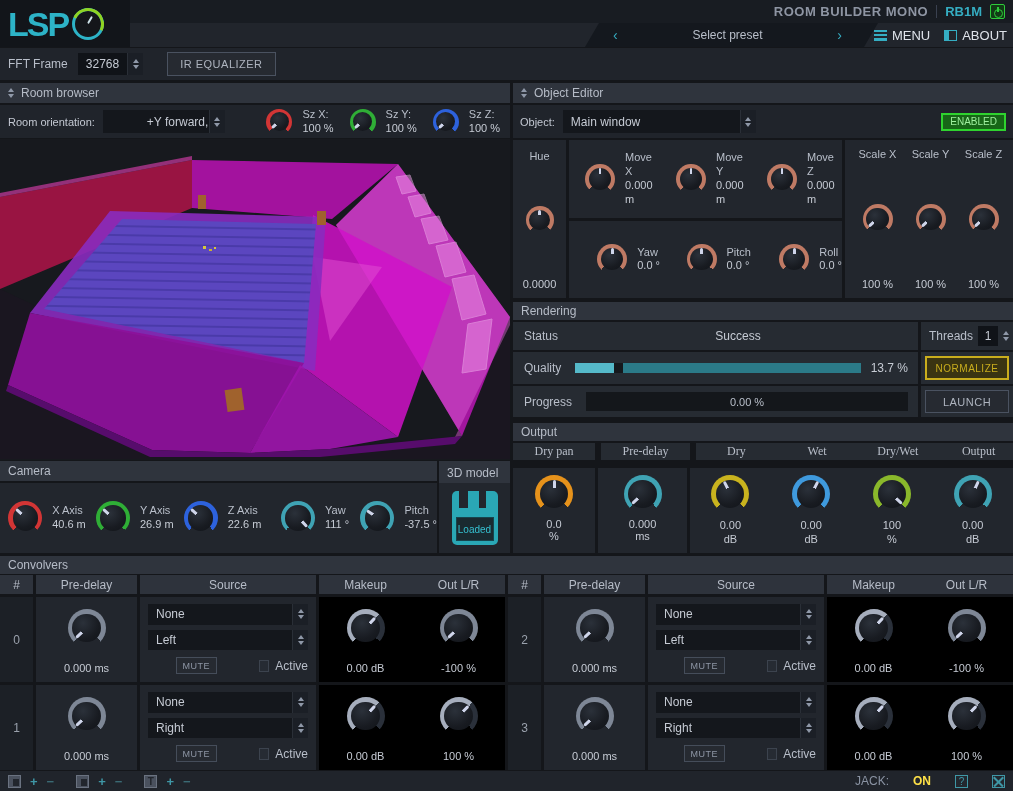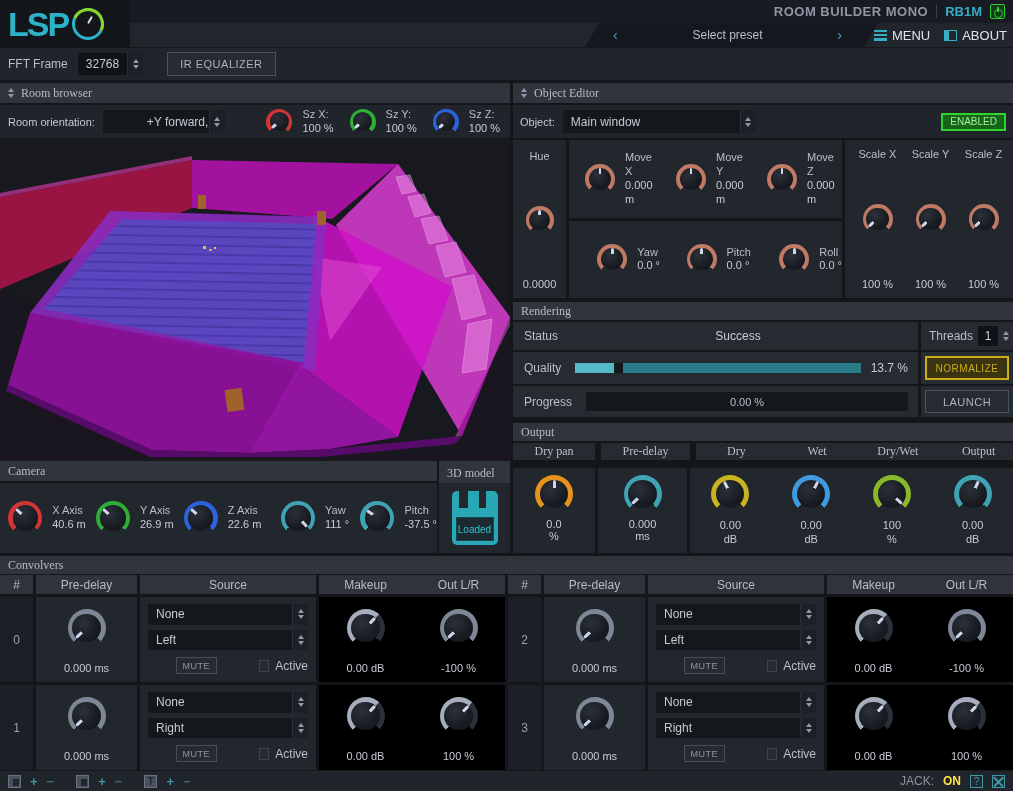--- a/index.html
+++ b/index.html
@@ -39,21 +39,21 @@
   .fft-row { left:0; top:48px; width:1013px; height:32px; background:#20242b; display:flex; align-items:center; padding-left:8px; gap:10px; }
   .value-box { background:#101318; height:22px; display:flex; align-items:center; color:#c6cbd4; font-size:12px; }
   .value-box .val { padding:0 8px; min-width:48px; }
   .spin { width:16px; height:100%; border-left:1px solid #2a2f37; display:flex; flex-direction:column; align-items:center; justify-content:center; gap:2px; background:#1b1f26; }
   .tri-up { width:0; height:0; border-left:3.5px solid transparent; border-right:3.5px solid transparent; border-bottom:4.5px solid #8f98a8; }
   .tri-down { width:0; height:0; border-left:3.5px solid transparent; border-right:3.5px solid transparent; border-top:4.5px solid #8f98a8; }
   .btn { display:flex; align-items:center; justify-content:center; background:#262a31; border:1px solid #4a5260; color:#aeb4bf; font-size:11px; letter-spacing:0.5px; cursor:default; }
   .ireq-btn { height:24px; padding:0 12px; margin-left:14px; }
 
   
-  .section-h { background:#2f343d; color:#b6bcc7; font-size:12px; display:flex; align-items:center; padding:6px 8px; gap:7px;font-family:Liberation Serif, serif; }
+  .section-h { background:#2f343d; color:#b6bcc7; font-size:12px; display:flex; align-items:center; padding:6px 8px; gap:7px; }
   .updown-icon { display:flex; flex-direction:column; gap:2px; }
   .updown-icon .tri-up,.updown-icon .tri-down { border-left-width:3px; border-right-width:3px; }
 
   
   .knob { border-radius:50%; position:relative; flex:none;
     background-image:conic-gradient(from 225deg, var(--ring,#7e8796) 0deg var(--fill,270deg), #2a303a var(--fill,270deg) 270deg, rgba(0,0,0,0) 270deg 360deg); }
   .knob::before { content:""; position:absolute; inset:13%; border-radius:50%; background:radial-gradient(circle at 38% 32%, #2b313a 0%, #181b21 60%, #111419 100%); }
   .knob::after { content:""; position:absolute; left:calc(50% - 1.5px); top:13%; width:3px; height:37%; transform-origin:50% 100%; transform:rotate(var(--ind,0deg)); background:linear-gradient(to bottom,#cfd5ea 0 55%,transparent 55%); border-radius:2px; }
   .k26 { width:26px; height:26px; } .k28 { width:28px; height:28px; }
   .k30 { width:30px; height:30px; } .k34 { width:34px; height:34px; }
@@ -154,21 +154,21 @@
   .mo-col .knob { margin:2px 0 auto; }
 
   
   .statusbar { left:0; top:771px; width:1013px; height:20px; background:#20242b; display:flex; align-items:center; padding:0 8px; }
   .zoom-group { display:flex; align-items:center; gap:9px; margin-right:22px; }
   .panel-icon { width:13px; height:13px; background:#4a515e; border:1px solid #6a7280; position:relative; }
   .panel-icon::before { content:""; position:absolute; right:1px; bottom:1px; width:6px; height:7px; background:#22262d; }
   .text-icon { width:13px; height:13px; background:#4a515e; border:1px solid #6a7280; color:#22262d; font-size:10px; font-weight:bold; display:flex; align-items:center; justify-content:center; }
   .pm { color:#3f97a6; font-size:13px; font-weight:bold; line-height:1; }
   .pm.dim { color:#3a6a74; }
-  .jack-group { margin-left:auto; display:flex; align-items:center; gap:9px; }
+  .jack-group { margin-left:auto; display:flex; align-items:center; gap:24px; }
   .jack-label { color:#8a93a3; font-size:12px; }
   .jack-state { color:#fde047; font-size:12px; font-weight:bold; }
   .help-icon { width:13px; height:13px; border:1px solid #3f97a6; color:#3f97a6; background:#23282f; font-size:10px; display:flex; align-items:center; justify-content:center; }
   .conn-icon { width:13px; height:13px; border:1px solid #3f97a6; background:#23282f; position:relative; }
   .conn-icon::before,.conn-icon::after { content:""; position:absolute; left:-1px; top:5px; width:13px; height:1.5px; background:#3f97a6; }
   .conn-icon::before { transform:rotate(45deg); } .conn-icon::after { transform:rotate(-45deg); }
 </style>
 </head>
 <body>
 

